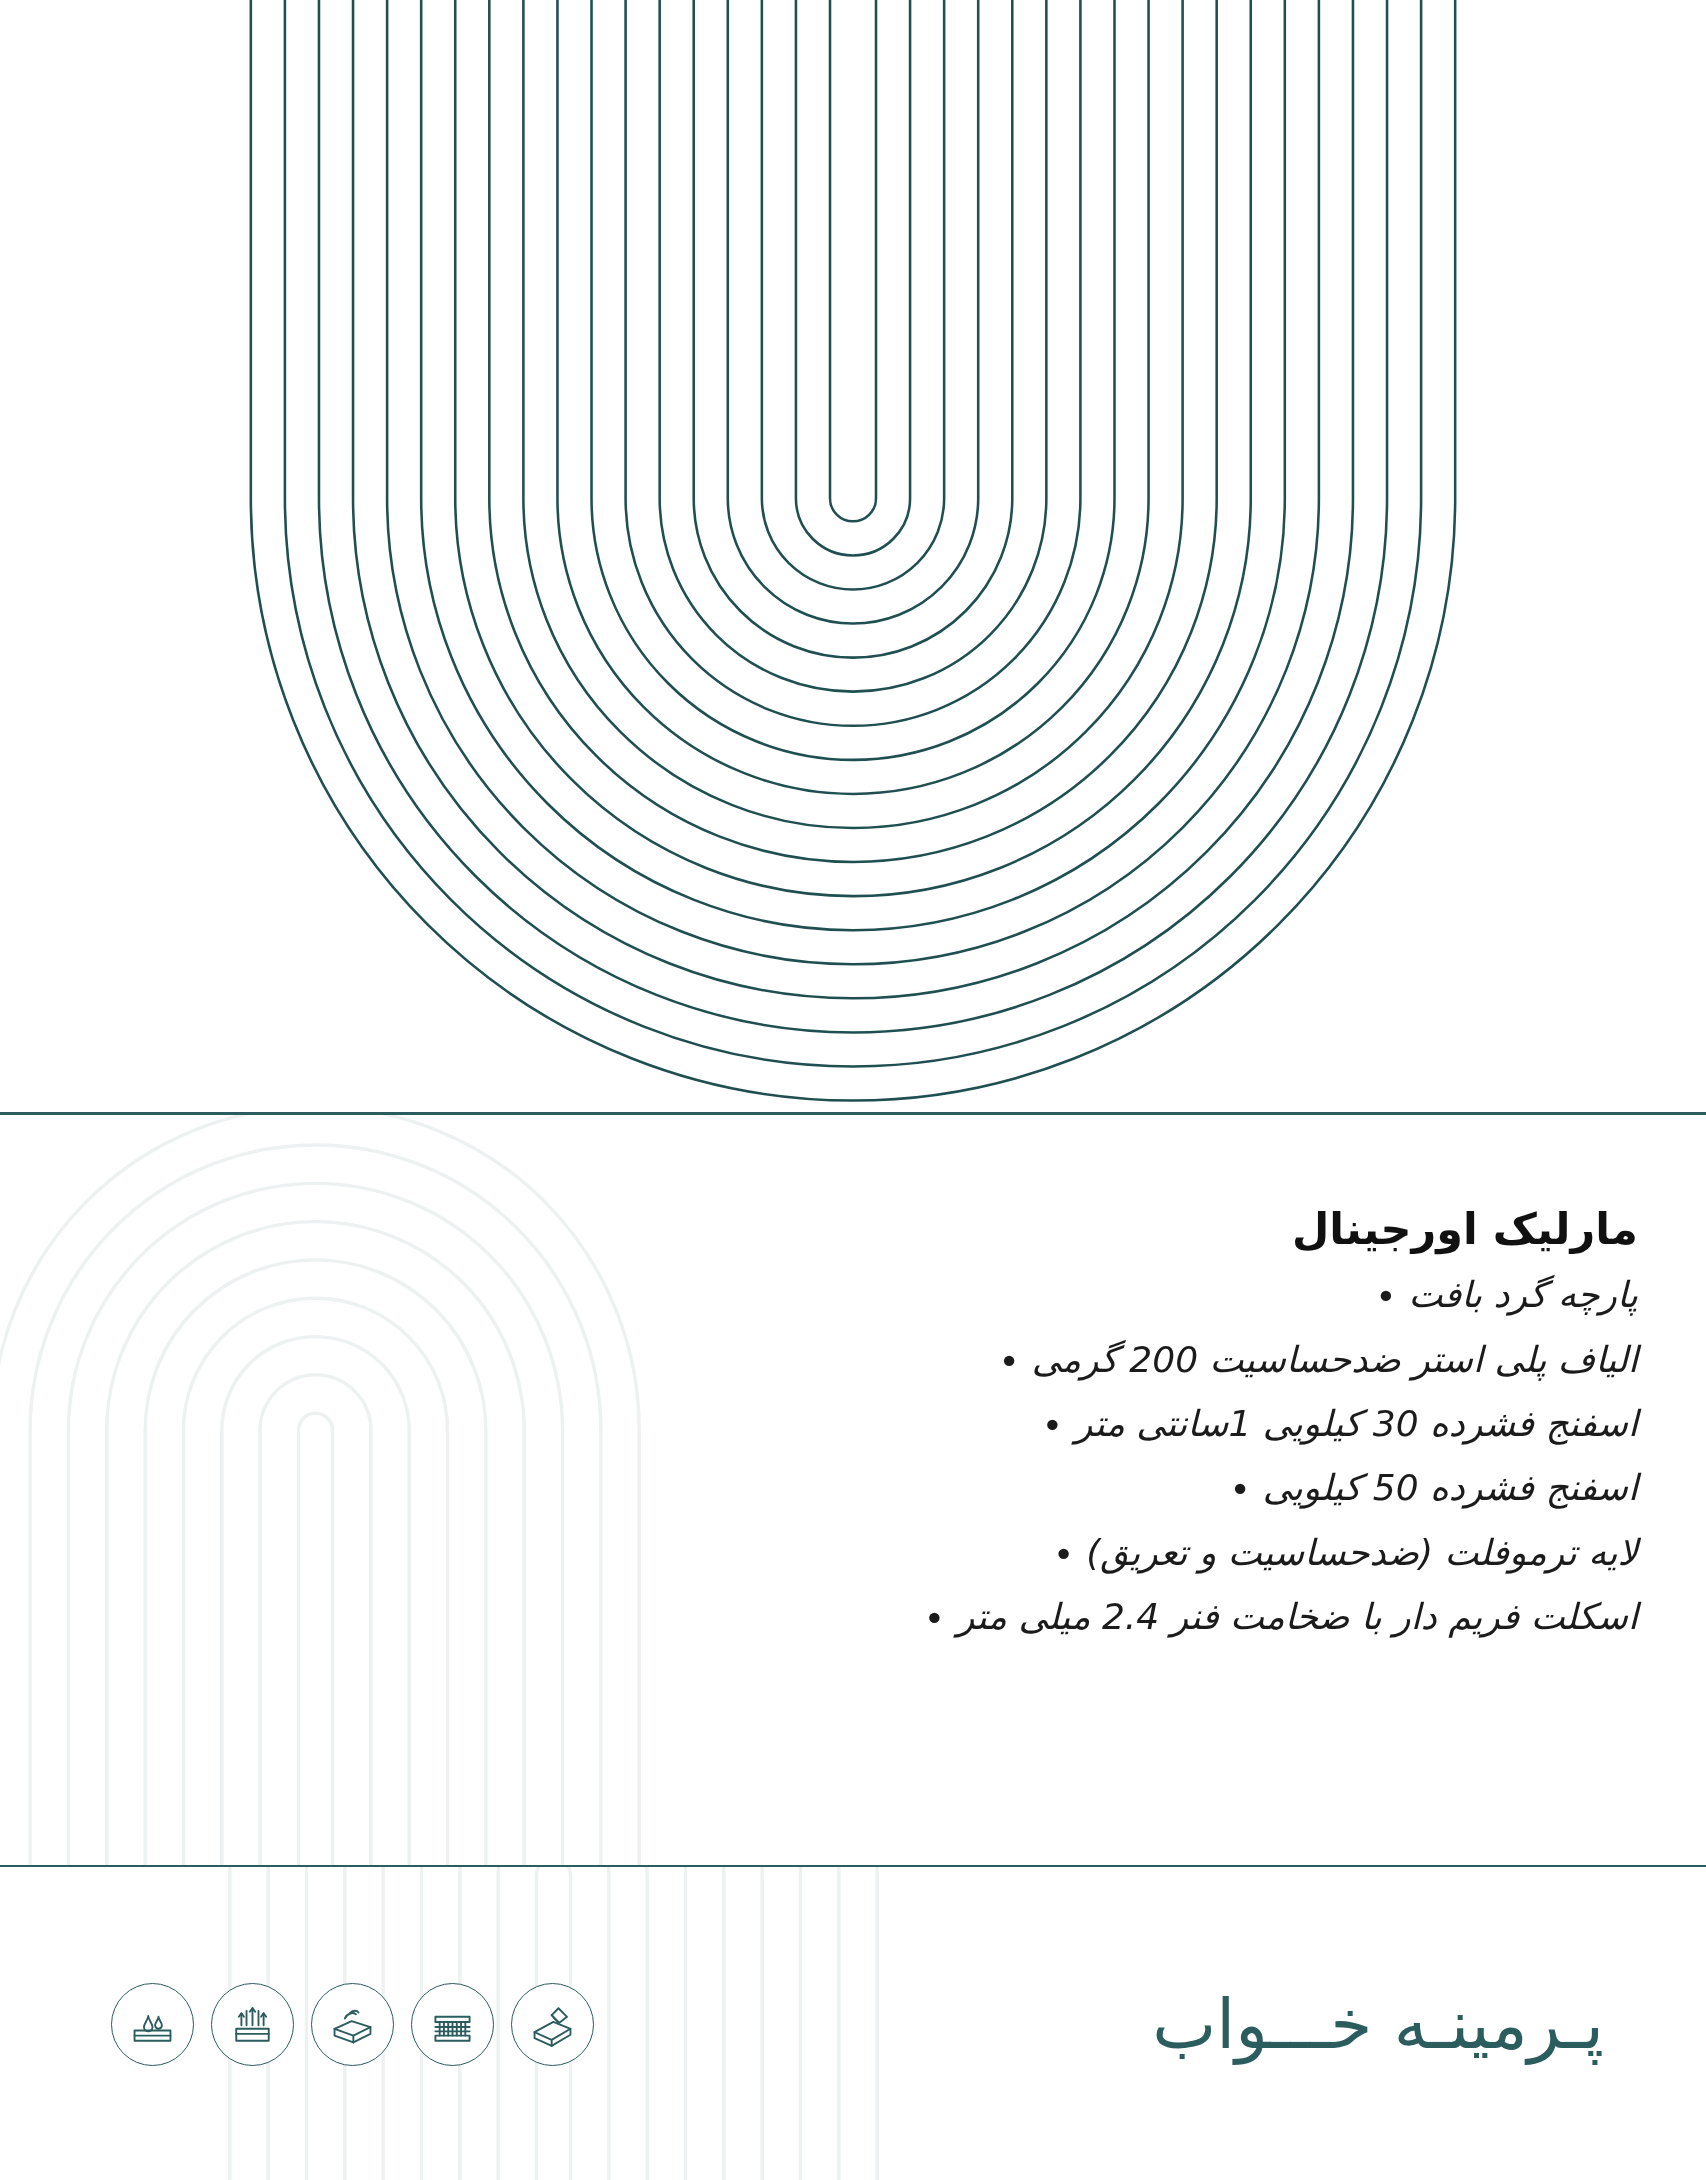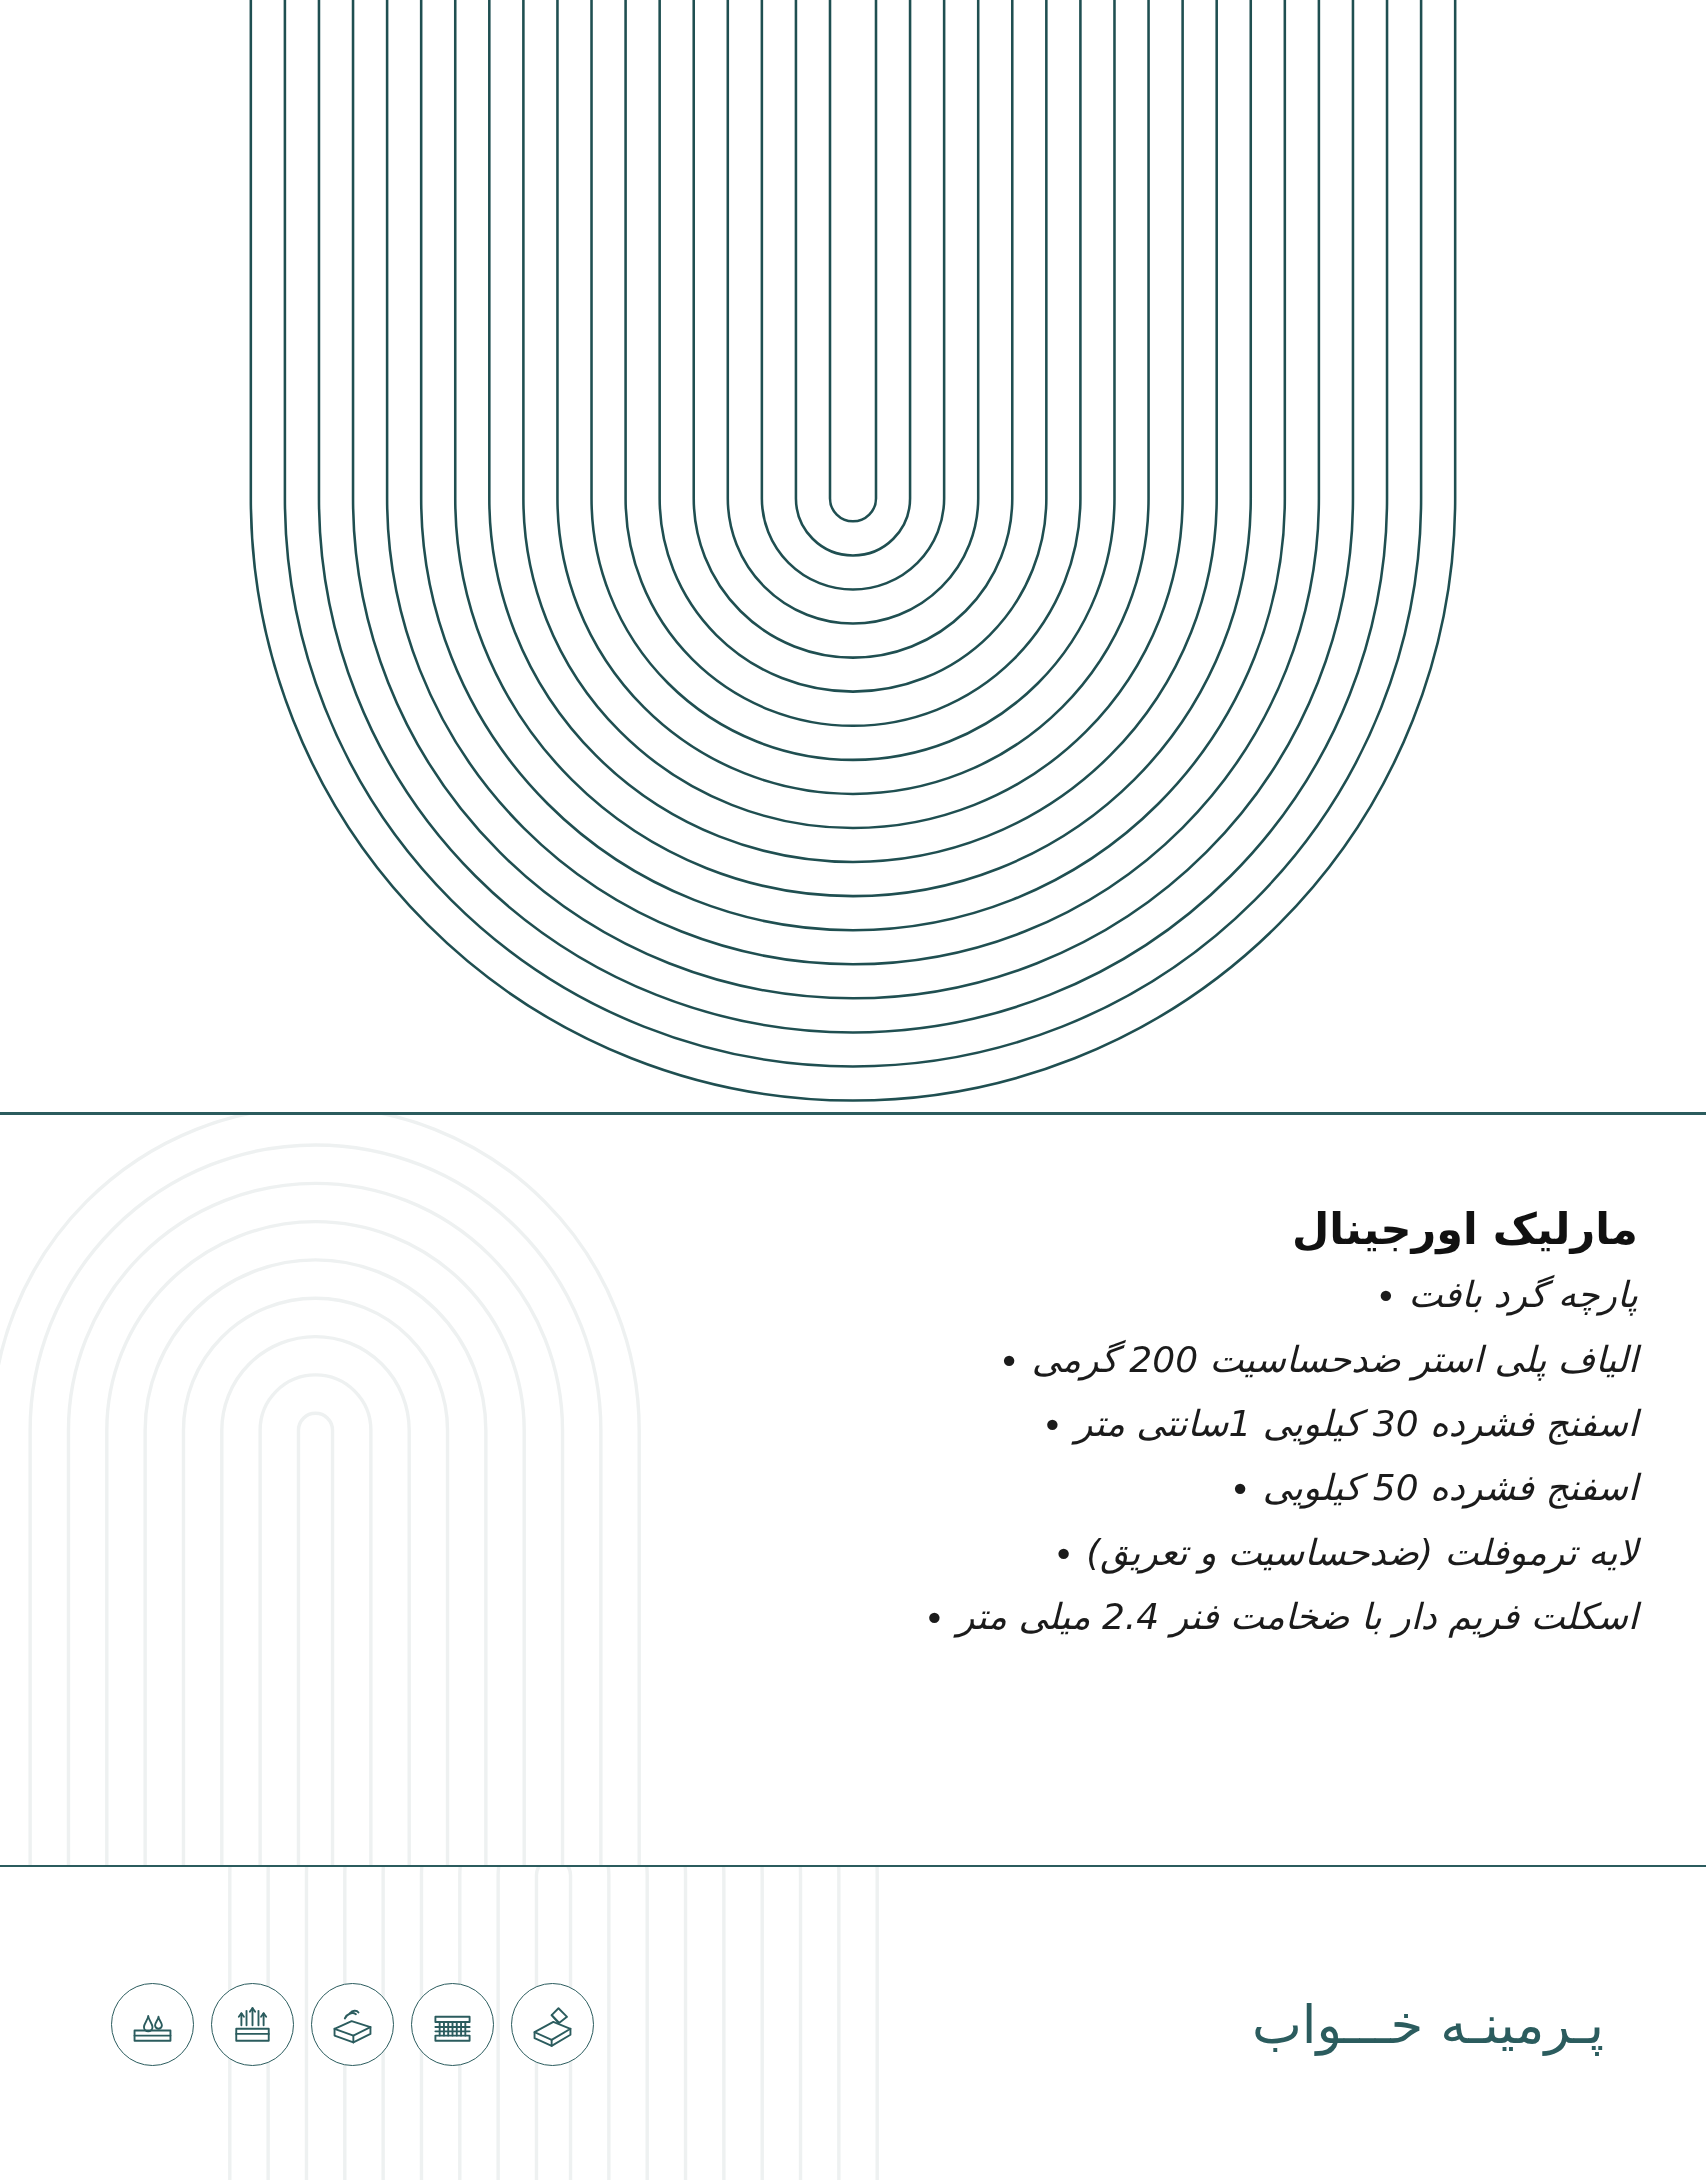--- a/index.html
+++ b/index.html
@@ -113,21 +113,21 @@
     position: relative;
     width: 100%;
     height: 100%;
     display: flex;
     align-items: center;
     justify-content: space-between;
     padding: 0 102px 0 111px;
     direction: rtl;
   }
   .brand {
-    font-size: 53px;
+    font-size: 68px;
     color: #2b5c5e;
     letter-spacing: 5.1px;
     white-space: nowrap;
     font-weight: 500;
   }
   .badges {
     display: flex;
     flex-direction: row-reverse;
     align-items: center;
     gap: 17px;

